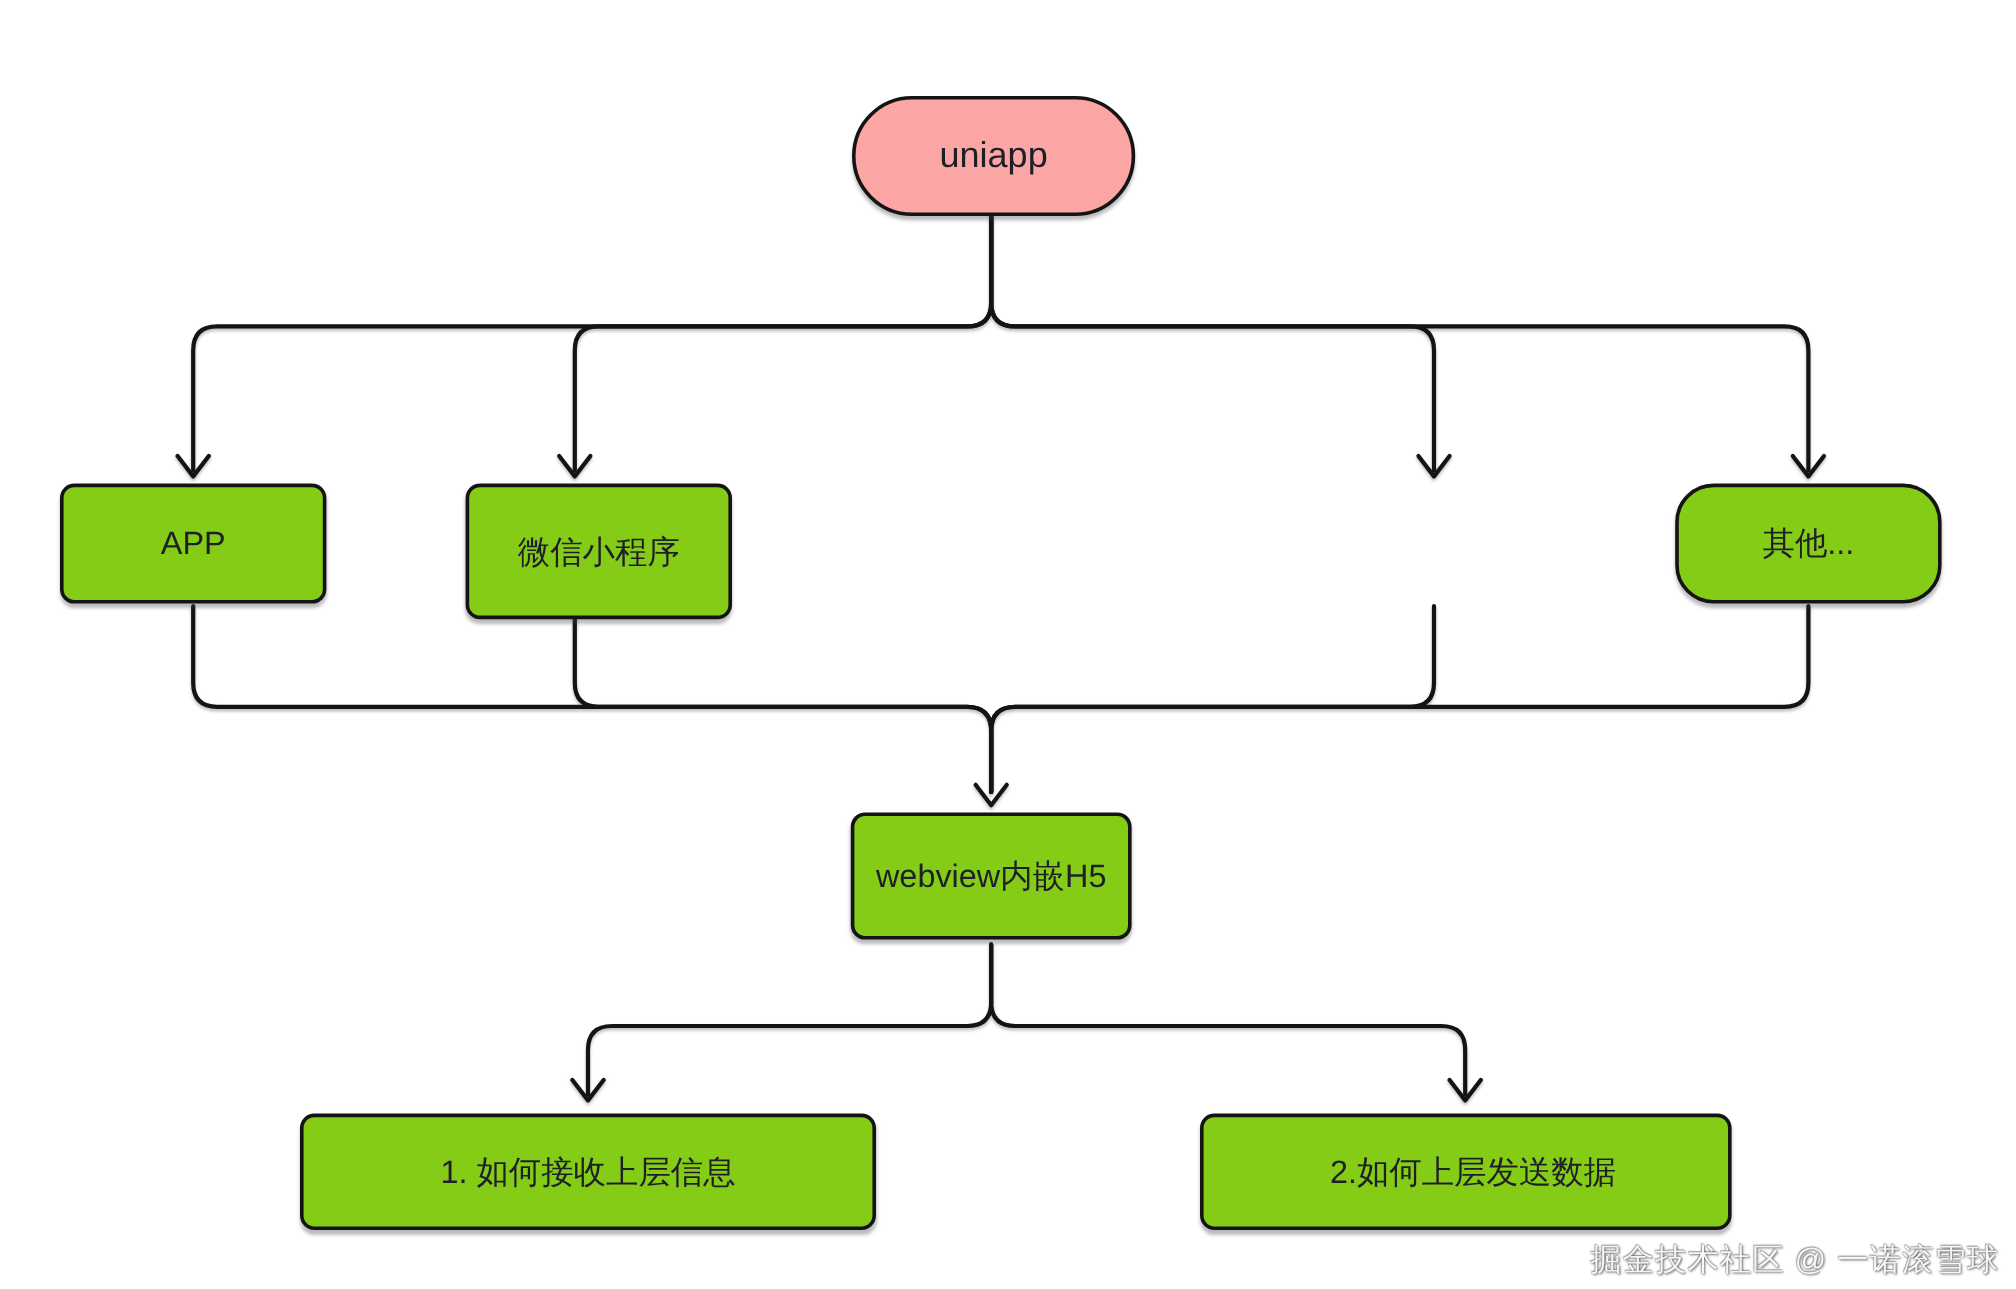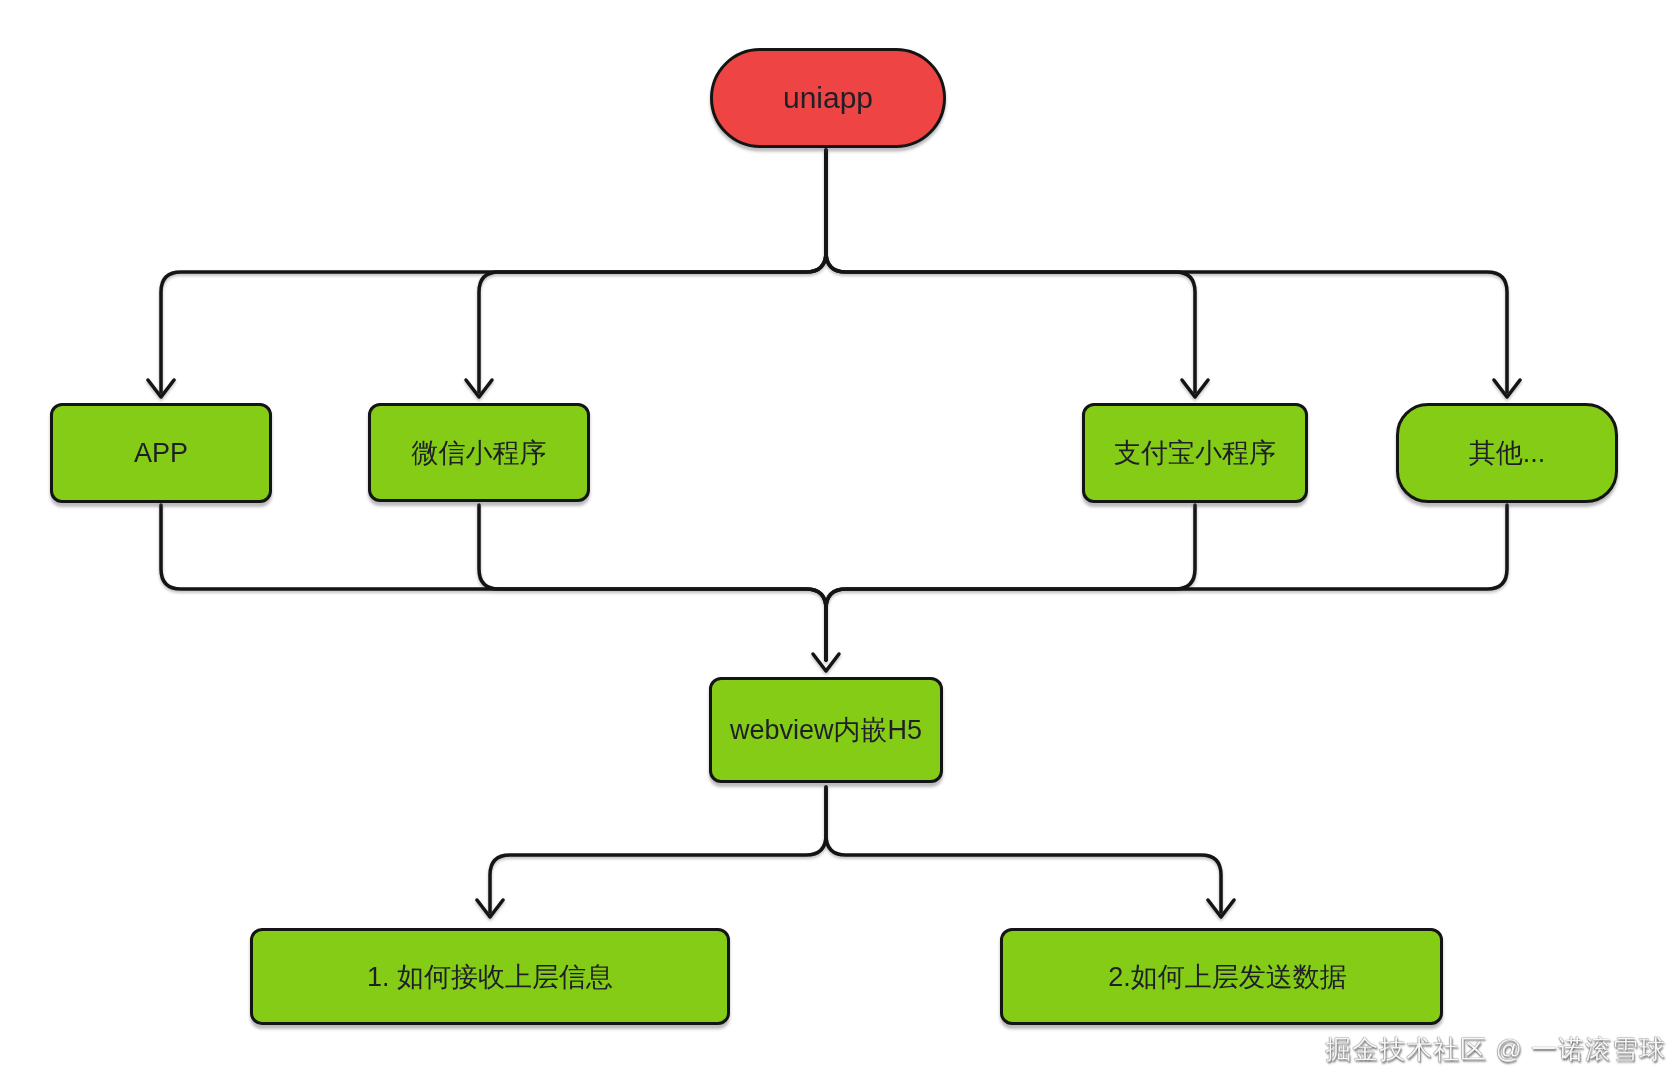--- a/index.html
+++ b/index.html
@@ -22,27 +22,28 @@
     border:3px solid #141414;
     background:#84cc16;
     display:flex;align-items:center;justify-content:center;
     color:#1f1f28;
     font-size:27px;
     box-shadow:0 3.5px 3px rgba(60,60,70,0.35);
     border-radius:12px;
     white-space:nowrap;
   }
   .node.pill{
-    background:#ef4444;
+    background:#fca5a5;
     border-radius:52px;
     font-size:30px;
+    margin-top:32px;
   }
   #node-root   {left:710px; top:48px;  width:236px; height:100px;}
   #node-app    {left:50px;  top:403px; width:222px; height:100px;}
-  #node-wechat {left:368px; top:403px; width:222px; height:99px;}
+  #node-wechat {left:388px; top:403px; width:222px; height:113px;}
   #node-alipay {left:1082px;top:403px; width:226px; height:100px;}
   #node-other  {left:1396px;top:403px; width:222px; height:100px;border-radius:32px;}
   #node-webview{left:709px; top:677px; width:234px; height:106px;}
   #node-q1     {left:250px; top:928px; width:480px; height:97px;text-align:right;}
   #node-q2     {left:1000px;top:928px; width:443px; height:97px;padding-left:12px;}
   .watermark{
     position:absolute;
     right:14px;top:1032px;
     font-size:26px;
     letter-spacing:1px;
@@ -102,23 +103,20 @@
   <div class="node pill" id="node-root">
     <span>uniapp</span>
   </div>
 
   <div class="node" id="node-app">
     <span>APP</span>
   </div>
   <div class="node" id="node-wechat">
     <span>微信小程序</span>
   </div>
-  <div class="node" id="node-alipay">
-    <span>支付宝小程序</span>
-  </div>
   <div class="node" id="node-other">
     <span>其他...</span>
   </div>
 
   <div class="node" id="node-webview">
     <span>webview内嵌H5</span>
   </div>
 
   <div class="node" id="node-q1">
     <span>1. 如何接收上层信息</span>

